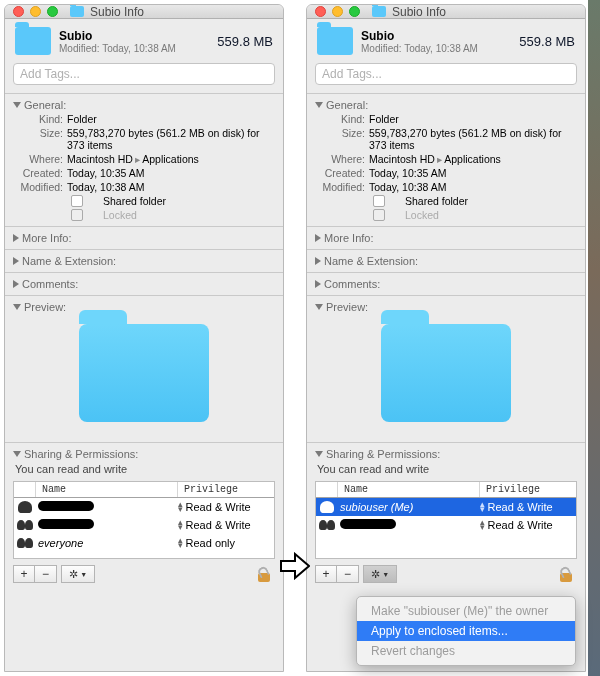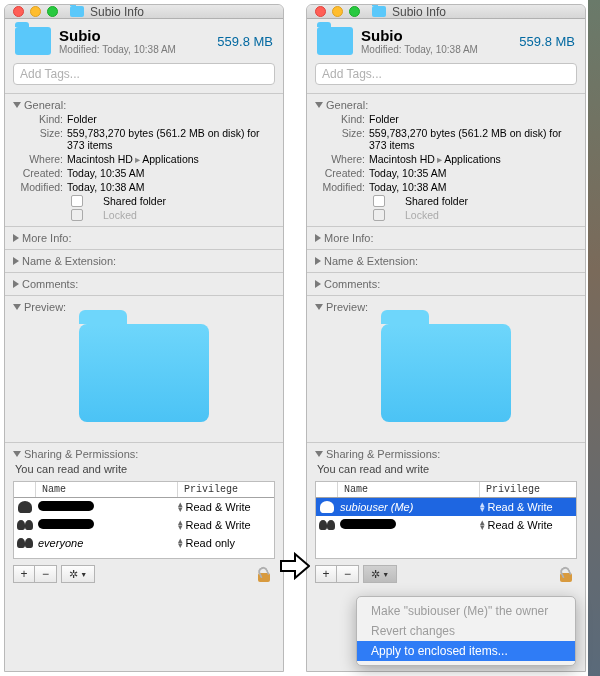--- a/index.html
+++ b/index.html
@@ -50,23 +50,23 @@
   }
   .big-folder {
     width: 36px; height: 28px; border-radius: 3px;
     background: #5ac8fa; position: relative; margin-right: 8px; flex-shrink: 0;
   }
   .big-folder::before {
     content: ""; position: absolute; top: -5px; left: 0; width: 14px; height: 5px;
     background: #5ac8fa; border-radius: 3px 3px 0 0;
   }
   .header-main { flex: 1; }
-  .header-name { font-weight: bold; font-size: 15px; color: #000; }
+  .header-name { font-weight: bold; font-size: 12px; color: #000; }
   .header-mod { font-size: 10px; color: #7a7a7a; }
-  .header-size { font-size: 13px; color: #0369a1; text-align: center; }
+  .header-size { font-size: 13px; color: #0f172a; text-align: center; }
   .tags-input {
     margin: 2px 8px 8px 8px;
     height: 22px;
     background: #fff;
     border: 1px solid #c4c4c4;
     border-radius: 4px;
     padding: 0 6px;
     color: #b0b0b0;
     font-size: 12px;
     display: flex;
@@ -476,22 +476,22 @@
           <span class="gear">✲</span>
           <span class="gear-arrow">▼</span>
         </div>
       <div class="lock-icon unlocked"></div>
     </div>
   </div>
 </div>
 
 <div class="ctx-menu" style="left:356px; top:596px;">
   <div class="ctx-item disabled">Make "subiouser (Me)" the owner</div>
+  <div class="ctx-item highlight">Apply to enclosed items...</div>
   <div class="ctx-item disabled">Revert changes</div>
-  <div class="ctx-item highlight">Apply to enclosed items...</div>
 </div>
 
 <div class="big-arrow">
   <svg width="30" height="28">
     <path d="M1 9 L15 9 L15 2 L29 14 L15 26 L15 19 L1 19 Z" fill="#fff" stroke="#000" stroke-width="2"></path>
   </svg>
 </div>
 
 <div class="right-strip"></div>
 

